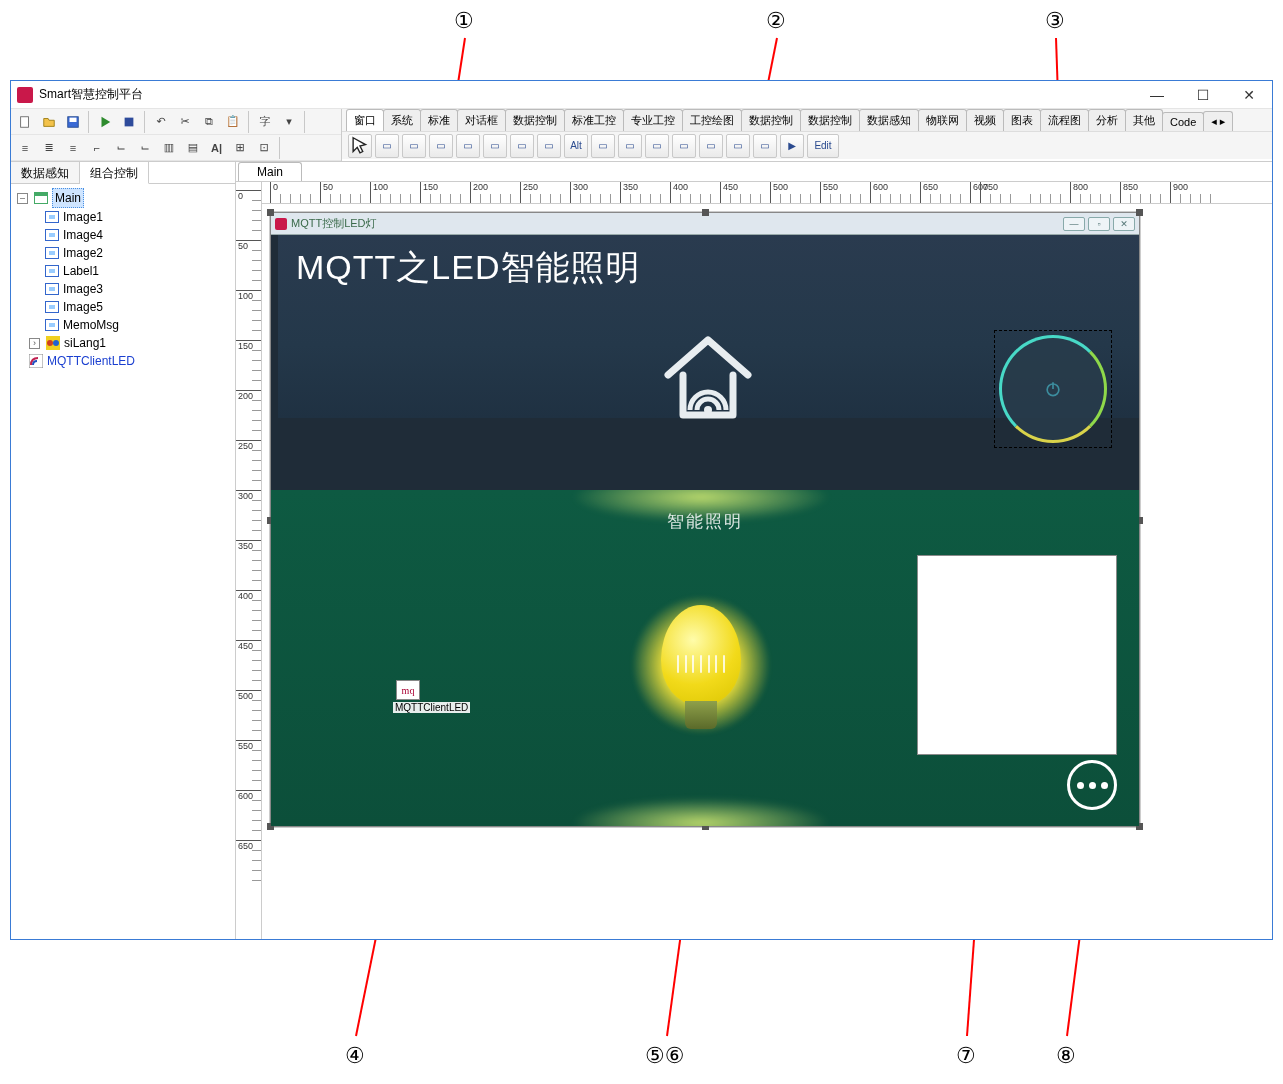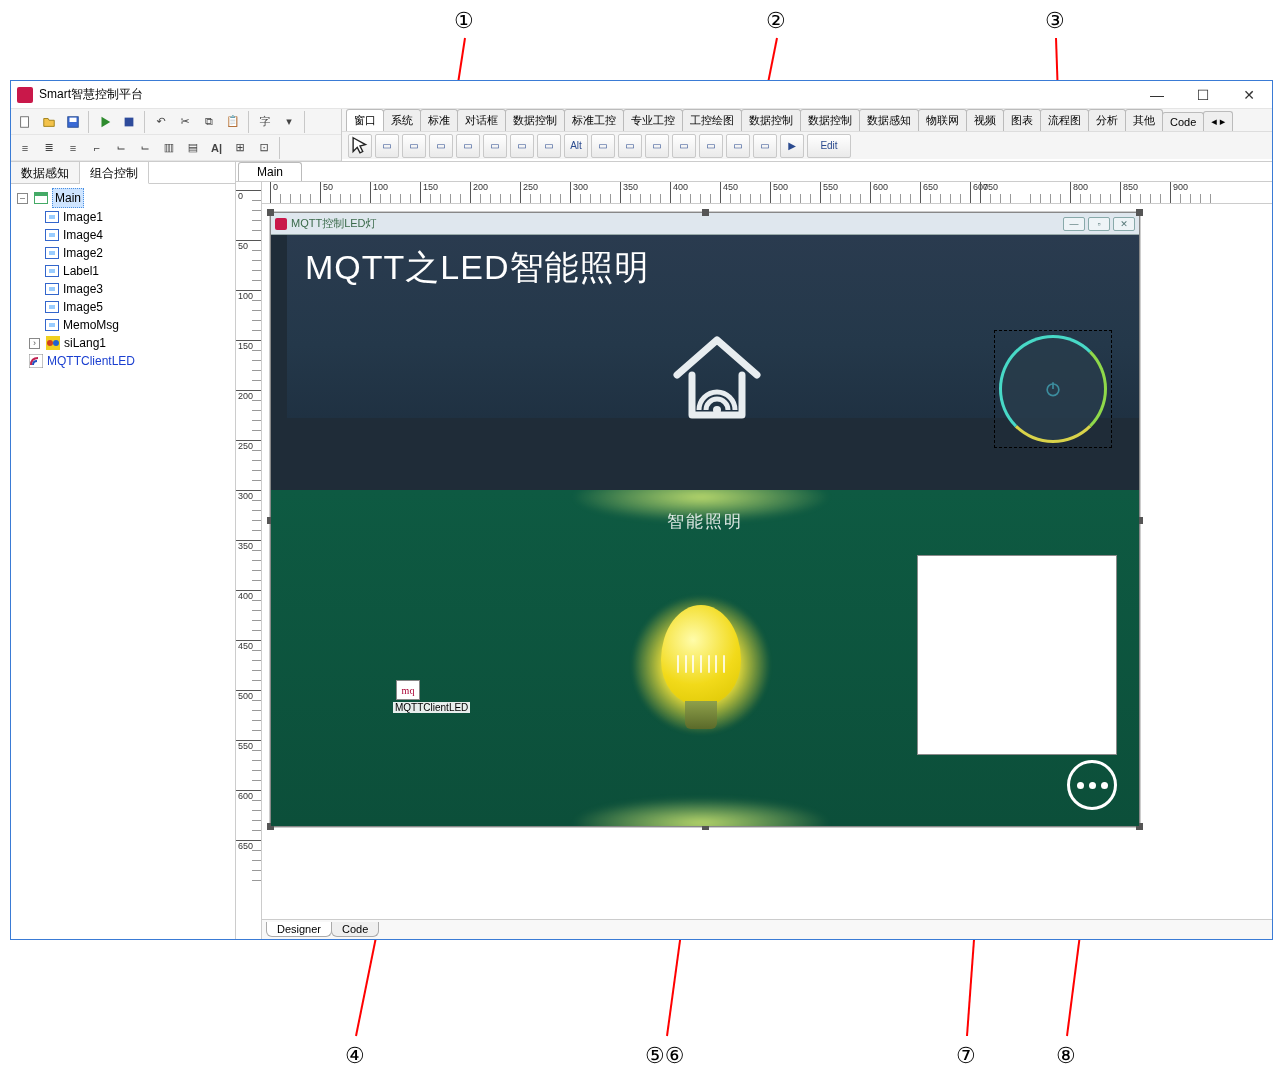--- a/index.html
+++ b/index.html
@@ -70,21 +70,21 @@
   .vruler .tick span { transform:none; position:absolute; left:2px; top:0; }
   .vruler .minor { position:absolute; left:16px; right:0; border-top:1px solid #999; }
   .canvas-viewport { flex:1; overflow:auto; background:#fff; position:relative; padding:8px; }
 
   .form-window { position:relative; width:870px; height:615px; border:1px solid #888; background:#1f2c38; box-shadow:0 0 0 1px #ccc; }
   .form-tb { height:22px; background:#dfe7ee; border-bottom:1px solid #9aa; display:flex; align-items:center; padding-left:4px; font-size:11px; color:#3a6a4a; }
   .form-tb .flogo { width:12px;height:12px; background:#c9184a; border-radius:2px; margin-right:4px; }
   .form-tb .wbtns { margin-left:auto; display:flex; gap:3px; margin-right:4px; }
   .form-tb .wbtns span { width:22px; height:14px; border:1px solid #8aa; border-radius:2px; display:flex; align-items:center; justify-content:center; font-size:9px; color:#577; background:#eef4f7; }
   .form-body { position:relative; height:calc(100% - 22px); overflow:hidden; }
-  .hero { position:absolute; left:16px; right:0; top:0; height:183px; background:linear-gradient(180deg,#2a3b4f 0%, #24384a 60%, #1f3142 100%); }
+  .hero { position:absolute; left:7px; right:0; top:0; height:183px; background:linear-gradient(180deg,#2a3b4f 0%, #24384a 60%, #1f3142 100%); }
   .hero-title { position:absolute; left:18px; top:10px; font-size:34px; color:#fff; font-weight:300; letter-spacing:1px; }
   .hero-title .led { color:#fff; }
   .house-icon { position:absolute; left:370px; top:80px; width:120px; height:120px; }
   .power-btn { position:absolute; right:32px; top:100px; width:108px; height:108px; border-radius:50%; background:rgba(40,60,75,.85); border:3px solid; border-color:#48d9c7 #8fd94a #d9d34a #48d9c7; display:flex; align-items:center; justify-content:center; }
   .power-btn .sel-border { position:absolute; inset:-8px; border:1px dashed #000; }
   .power-btn svg { width:20px; height:20px; stroke:#3c8d9e; fill:none; stroke-width:2; }
   .lower { position:absolute; left:0; right:0; top:255px; bottom:0; background:linear-gradient(180deg,#0e5a42,#0c4f3a); overflow:hidden; }
   .lower .label-smart { position:absolute; left:0; right:0; top:20px; text-align:center; color:#dfe9e5; font-size:17px; letter-spacing:2px; }
   .glow { position:absolute; width:260px; height:50px; background:radial-gradient(ellipse at center, rgba(230,250,120,.8), rgba(230,250,120,0) 70%); filter:blur(3px); }
   .glow.top { left:300px; top:-18px; }
@@ -253,21 +253,21 @@
             <div class="pbtn">▭</div>
             <div class="pbtn">Alt</div>
             <div class="pbtn">▭</div>
             <div class="pbtn">▭</div>
             <div class="pbtn">▭</div>
             <div class="pbtn">▭</div>
             <div class="pbtn">▭</div>
             <div class="pbtn">▭</div>
             <div class="pbtn">▭</div>
             <div class="pbtn">▶</div>
-            <div class="pbtn" style="width:44px;">Edit</div>
+            <div class="pbtn" style="width:32px;">Edit</div>
           </div>
         </div>
       </div>
     </div>
 
     <div class="body-row">
       <div class="left-panel">
         <div class="lp-tabs">
           <div class="lp-tab">数据感知</div>
           <div class="lp-tab active">组合控制</div>
@@ -637,22 +637,18 @@
                     <div class="glow bottom"></div>
                     <div class="mqtt-comp">
                       <div class="ico">mq</div>
                       <div class="lbl">MQTTClientLED</div>
                     </div>
                   </div>
                 </div>
               </div>
 
             </div>
-            <div class="bottom-tabs">
-              <div class="btab active">Designer</div>
-              <div class="btab">Code</div>
-            </div>
           </div>
         </div>
       </div>
     </div>
   </div>
 </div>
 
 </body></html>

